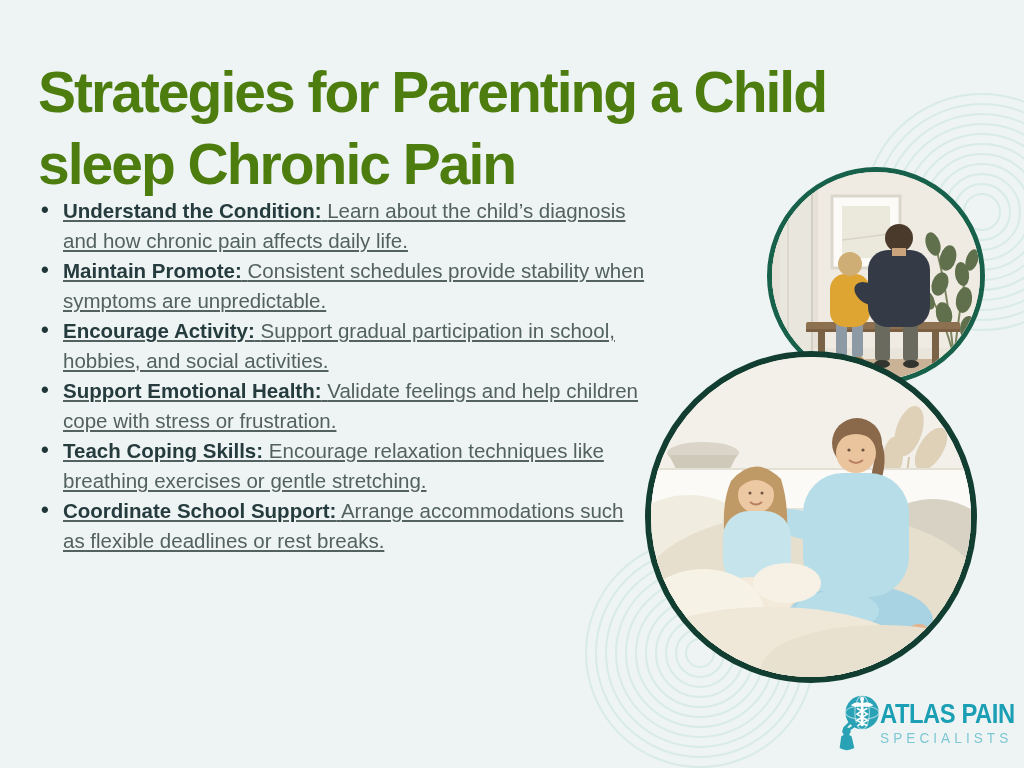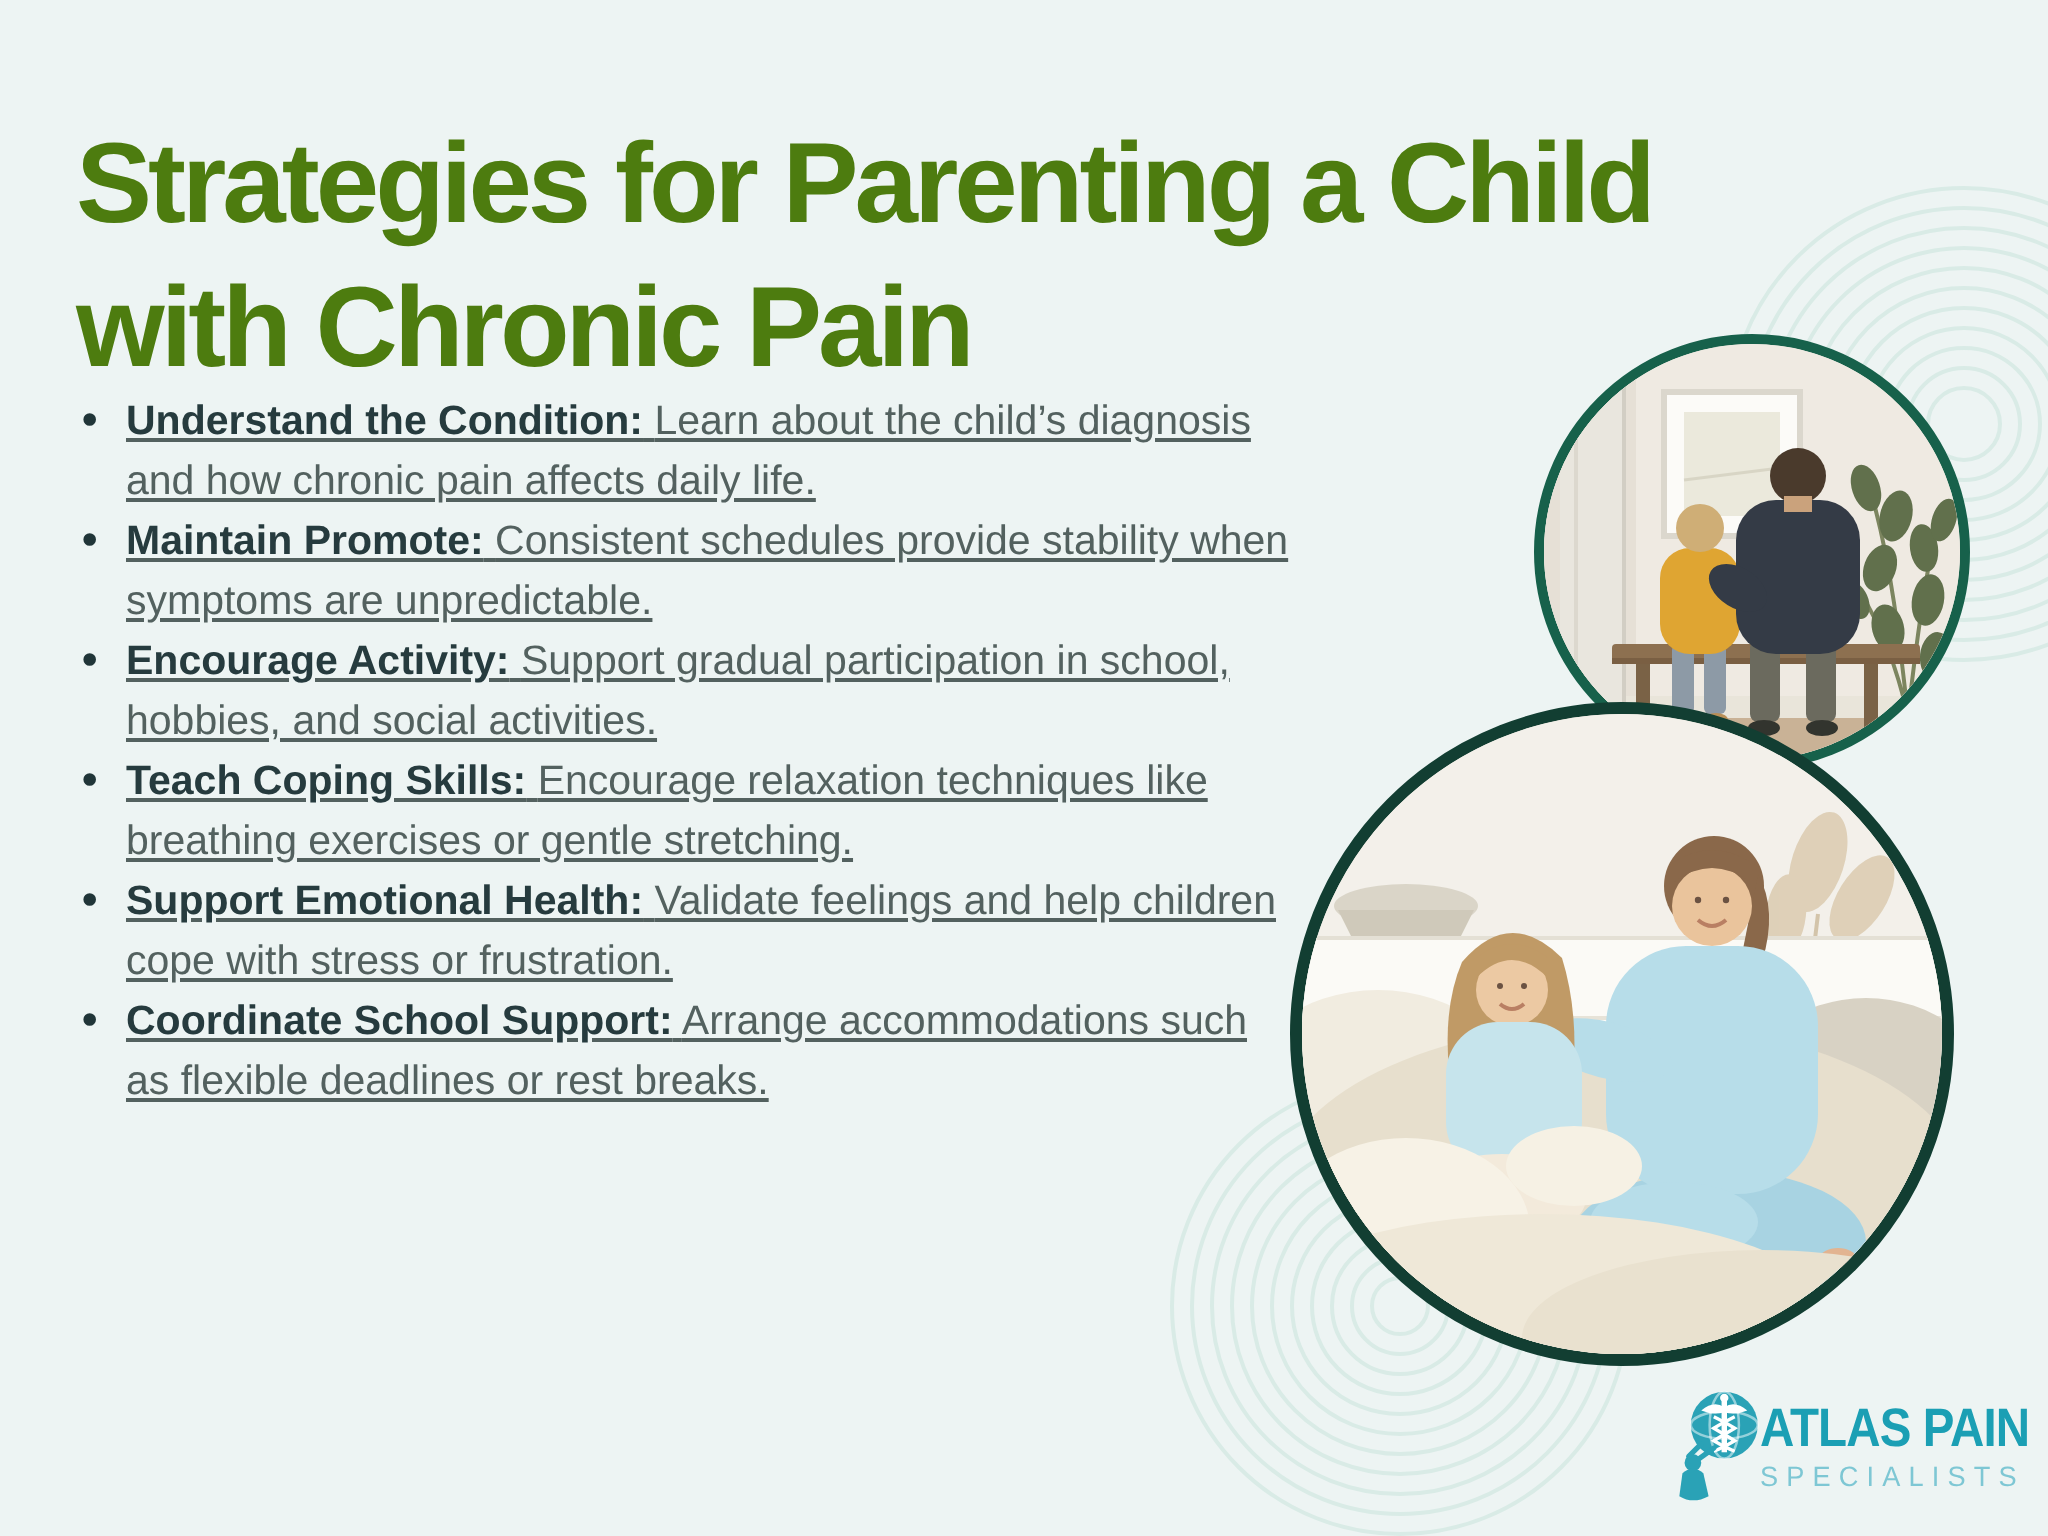--- a/index.html
+++ b/index.html
@@ -82,29 +82,29 @@
       <circle cx="700" cy="653" r="74"></circle>
         <circle cx="700" cy="653" r="84"></circle>
         <circle cx="700" cy="653" r="94"></circle>
       <circle cx="700" cy="653" r="104"></circle>
         <circle cx="700" cy="653" r="114"></circle>
     </g>
   </svg>
 
   <h1 class="title">
     <div class="line">Strategies for Parenting a Child</div>
-    <div class="line">with Chronic Pain</div>
+    <div class="line">sleep Chronic Pain</div>
   </h1>
 
   <ul class="bullets">
     <li><span class="b-label">Understand the Condition:</span> <span>Learn about the child’s diagnosis and how chronic pain affects daily life.</span></li>
     <li><span class="b-label">Maintain Promote:</span> <span>Consistent schedules provide stability when symptoms are unpredictable.</span></li>
     <li><span class="b-label">Encourage Activity:</span> <span>Support gradual participation in school, hobbies, and social activities.</span></li>
+    <li><span class="b-label">Support Emotional Health:</span> <span>Validate feelings and help children cope with stress or frustration.</span></li>
     <li><span class="b-label">Teach Coping Skills:</span> <span>Encourage relaxation techniques like breathing exercises or gentle stretching.</span></li>
-    <li><span class="b-label">Support Emotional Health:</span> <span>Validate feelings and help children cope with stress or frustration.</span></li>
     <li><span class="b-label">Coordinate School Support:</span> <span>Arrange accommodations such as flexible deadlines or rest breaks.</span></li>
   </ul>
 
   <div class="photo photo-top" role="img" aria-label="Father and son seen from behind sitting on a wooden bench facing a framed picture on a cream wall with a plant">
     <svg viewBox="0 0 208 208">
       <rect width="208" height="208" fill="#efeae2"></rect>
       <rect width="46" height="208" fill="#e6e0d6"></rect>
 
       <rect y="176" width="208" height="12" fill="#e9e5da"></rect>
       <rect y="187" width="208" height="21" fill="#c9b296"></rect>

